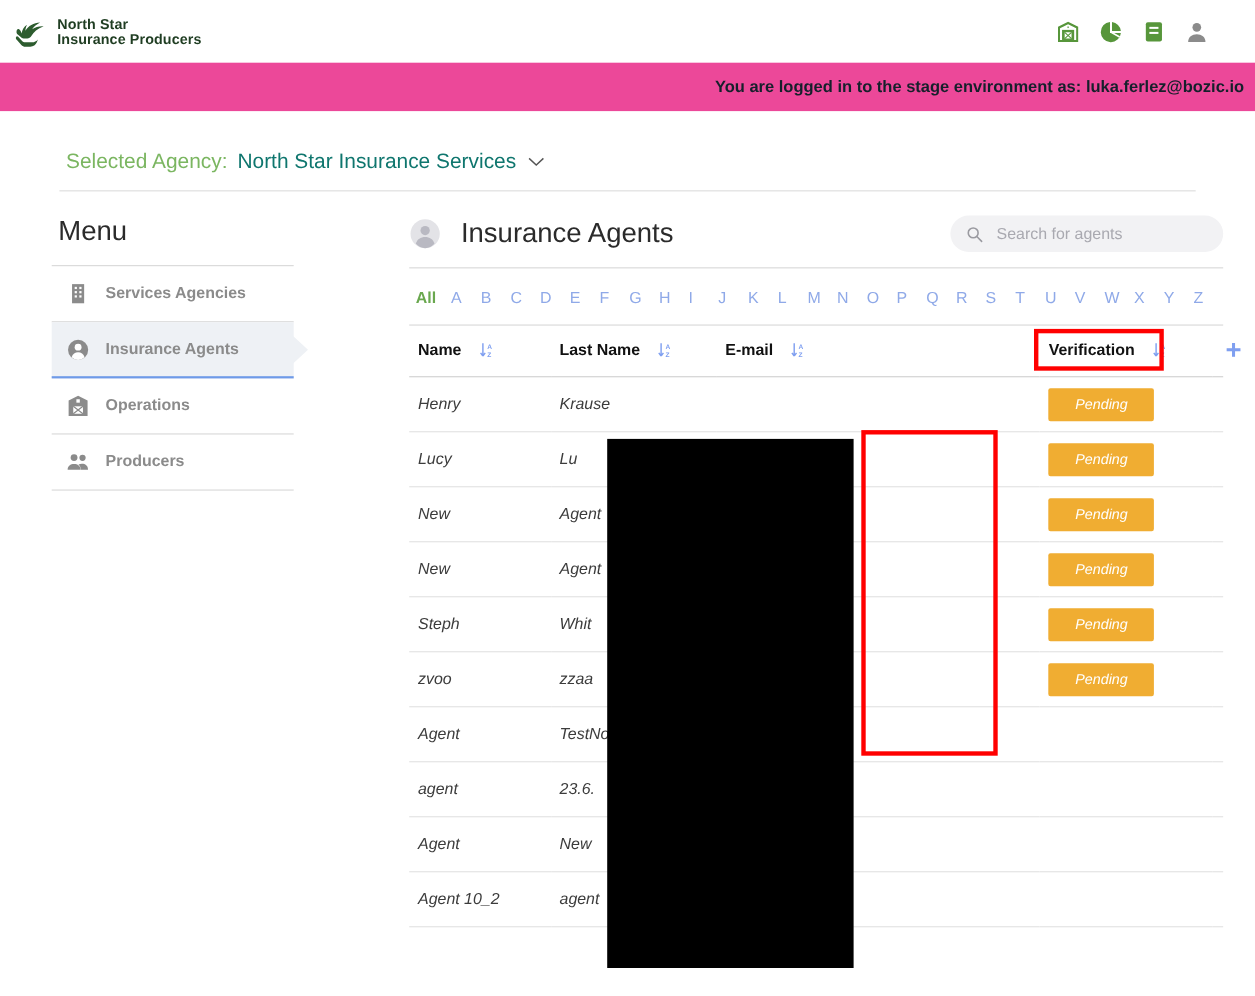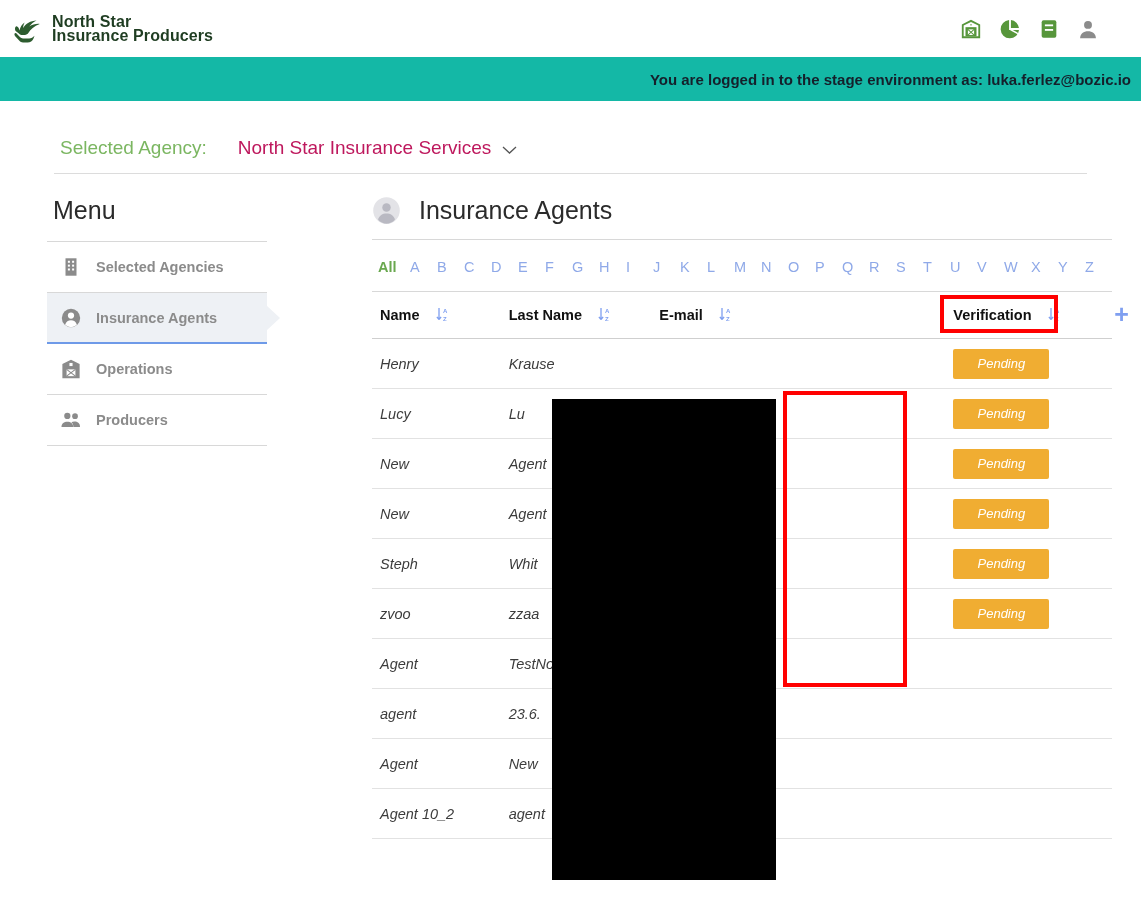--- a/index.html
+++ b/index.html
@@ -16,53 +16,53 @@
     height: 57px;
     display: flex;
     align-items: center;
     justify-content: space-between;
     padding: 0 14px 0 12px;
     background: #fff;
   }
   .brand { display: flex; align-items: center; gap: 8px; }
   .brand-mark { width: 32px; height: 32px; flex: 0 0 32px; }
   .brand-text {
-    font-size: 16px;
+    font-size: 13px;
     font-weight: bold;
     line-height: 14px;
     color: #1f3d22;
     letter-spacing: .1px;
   }
   .top-icons { display: flex; align-items: center; gap: 17px; padding-right: 28px; }
   .top-icons .ic { width: 22px; height: 22px; display: block; }
 
   
   .stage-banner {
-    background: #14b8a6;
+    background: #ec4899;
     height: 44px;
     display: flex;
     align-items: center;
     justify-content: flex-end;
     padding-right: 10px;
     font-size: 15px;
     font-weight: bold;
     color: #15202b;
   }
 
   
   .agency-row {
     margin: 0 54px;
     padding: 36px 0 14px 6px;
     display: flex;
-    align-items: flex-end;
+    align-items: center;
     gap: 9px;
     border-bottom: 1px solid #dcdcdc;
   }
   .agency-label { font-size: 19px; color: #7bb661; }
-  .agency-value { font-size: 19px; color: #be185d; margin-left: 22px; }
+  .agency-value { font-size: 19px; color: #0f766e; }
   .agency-caret { font-size: 16px; color: #555; margin-left: 2px; }
 
   
   .content {
     display: flex;
     margin: 0 47px;
     padding-top: 22px;
     gap: 0;
   }
   .sidebar { width: 220px; flex: 0 0 220px; }
@@ -289,21 +289,21 @@
         <div class="menu-item">
           <svg class="mi-icon" viewBox="0 0 24 24">
             <rect x="6" y="2.5" width="12" height="19" fill="#8b8b8b"></rect>
             <rect x="8.6" y="5.2" width="2.2" height="2.2" fill="#ffffff"></rect>
             <rect x="13.2" y="5.2" width="2.2" height="2.2" fill="#ffffff"></rect>
             <rect x="8.6" y="9.4" width="2.2" height="2.2" fill="#ffffff"></rect>
             <rect x="13.2" y="9.4" width="2.2" height="2.2" fill="#ffffff"></rect>
             <rect x="8.6" y="13.6" width="2.2" height="2.2" fill="#ffffff"></rect>
             <rect x="13.2" y="13.6" width="2.2" height="2.2" fill="#ffffff"></rect>
           </svg>
-          <span>Selected Agencies</span>
+          <span>Services Agencies</span>
         </div>
 
         <div class="menu-item active">
           <svg class="mi-icon" viewBox="0 0 24 24">
             <circle cx="12" cy="12" r="10" fill="#8b8b8b"></circle>
             <circle cx="12" cy="9.4" r="3.4" fill="#ffffff"></circle>
             <path d="M5.6 19.4c.9-3.4 3.5-5 6.4-5s5.5 1.6 6.4 5A9.9 9.9 0 0 1 12 22a9.9 9.9 0 0 1-6.4-2.6z" fill="#ffffff"></path>
           </svg>
           <span>Insurance Agents</span>
         </div>
@@ -334,20 +334,27 @@
     <div class="main">
 
       <div class="main-head">
         <svg class="page-icon" viewBox="0 0 24 24">
           <circle cx="12" cy="12" r="11" fill="#e3e3e7"></circle>
           <circle cx="12" cy="9.6" r="3.5" fill="#b9b9c2"></circle>
           <path d="M5 19.6c.9-3.6 3.7-5.2 7-5.2s6.1 1.6 7 5.2A10.9 10.9 0 0 1 12 23a10.9 10.9 0 0 1-7-3.4z" fill="#b9b9c2"></path>
         </svg>
         <div class="page-title">Insurance Agents</div>
 
+        <div class="search-box">
+          <svg viewBox="0 0 20 20">
+            <circle cx="8.4" cy="8.4" r="5.6" stroke="#9a9aa0" stroke-width="1.8" fill="none"></circle>
+            <path d="M12.8 12.8 18 18" stroke="#9a9aa0" stroke-width="1.8" fill="none" stroke-linecap="round"></path>
+          </svg>
+          <input class="search-input" type="text" placeholder="Search for agents" style="">
+        </div>
       </div>
 
       <div class="alpha">
         <a class="all">All</a>
         <a>A</a>
         <a>B</a>
         <a>C</a>
         <a>D</a>
         <a>E</a>
         <a>F</a>

